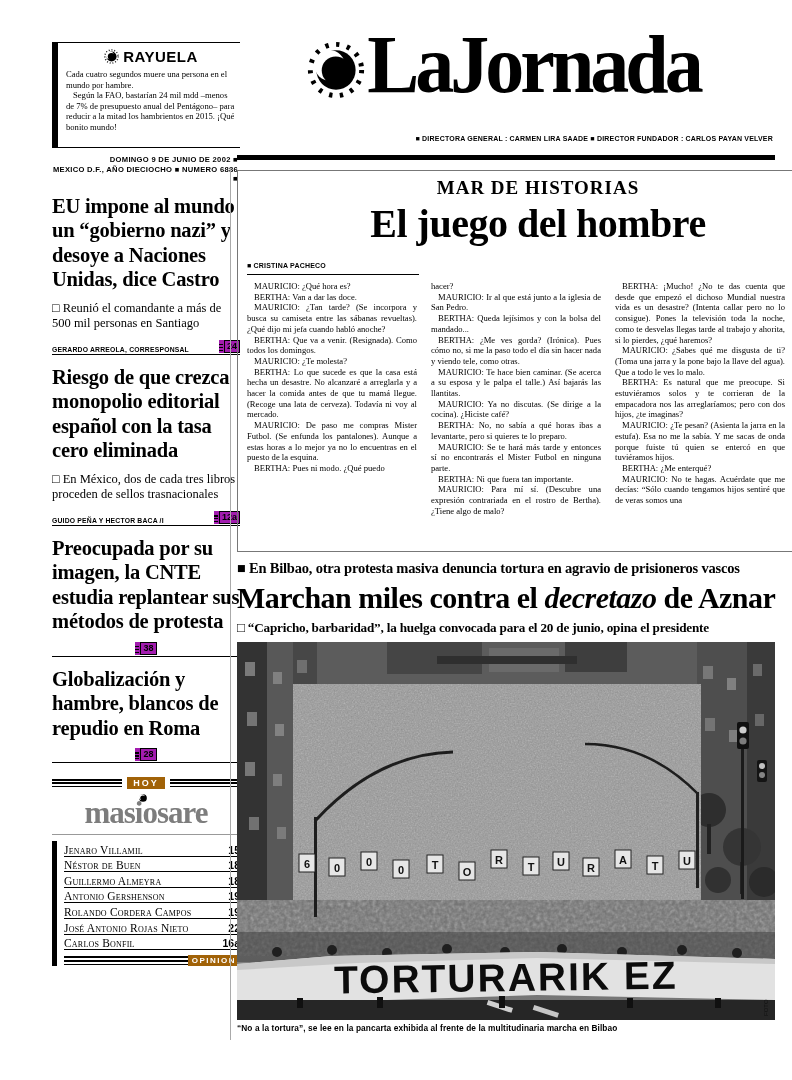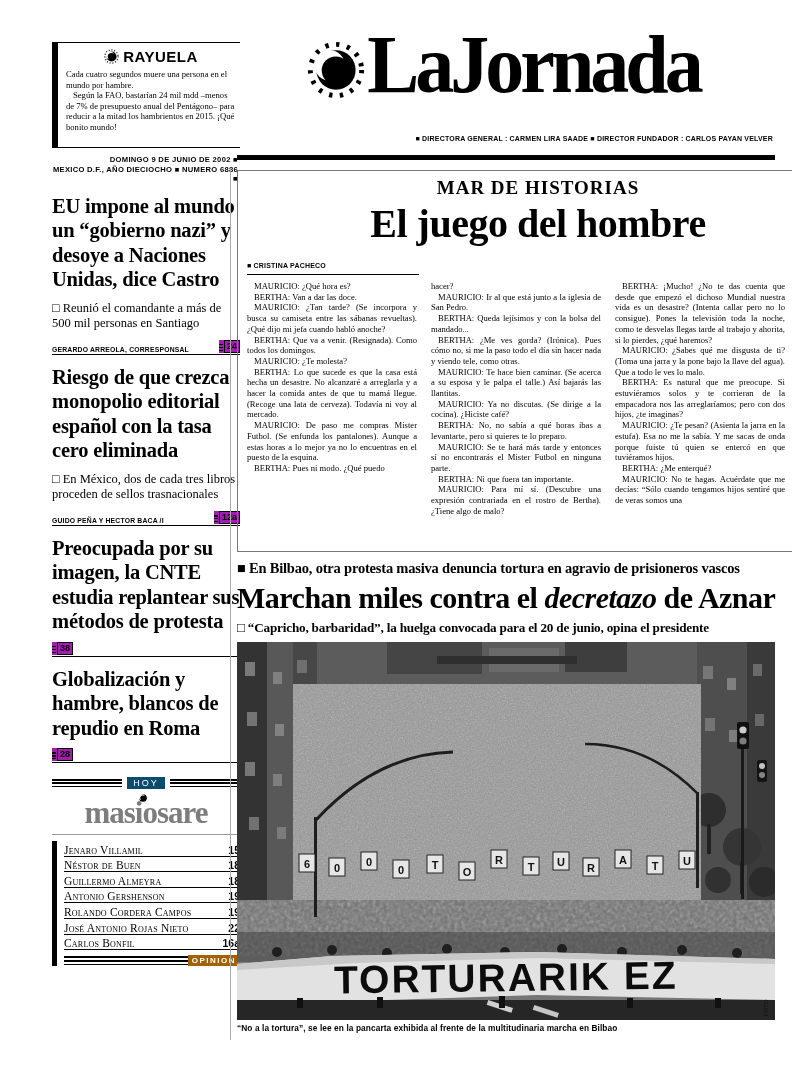--- a/index.html
+++ b/index.html
@@ -40,30 +40,30 @@
   .ray-body .p2 { text-indent:7px; }
 
   .dateline { margin:7px 2px 6px 0; text-align:right; font-size:7.6px; font-weight:bold; line-height:9.5px; letter-spacing:.3px; }
 
   .lstory { margin-top:10px; }
   .lhead  { font-size:20.5px; line-height:24.5px; letter-spacing:-.2px; }
   .ldeck  { margin-top:9px; font-size:12.5px; line-height:15px; }
   .lbyrow { margin-top:9px; border-bottom:1.5px solid #000; padding-bottom:1px;
             display:flex; align-items:flex-end; justify-content:space-between; }
   .lby    { font-size:6.8px; font-weight:bold; letter-spacing:.2px; }
-  .rulerow{ margin-top:8px; border-bottom:1px solid #000; display:flex; justify-content:flex-start; padding-bottom:1px; }
+  .rulerow{ margin-top:8px; border-bottom:1px solid #000; display:flex; justify-content:center; padding-bottom:1px; }
 
   .pagebox { display:inline-flex; align-items:flex-end; gap:1px; background:#a21caf; }
   .stack { width:4px; height:9px; background:repeating-linear-gradient(to bottom,#000 0 1.5px,transparent 1.5px 3px); }
   .pnum { border:1px solid #000; font-family:"Liberation Sans","DejaVu Sans",sans-serif;
           font-size:9px; font-weight:bold; padding:0 2px; line-height:11px; }
 
   .hoy { margin-top:14px; display:flex; align-items:center; gap:5px; }
   .hoy .lines { flex:1; height:8px; background:repeating-linear-gradient(to bottom,#000 0 1.6px,transparent 1.6px 3.4px); }
-  .hoy-label { background:#0c4a6e; color:#fff; font-size:9px; font-weight:normal; letter-spacing:2px; padding:0 6px; line-height:12px; }
+  .hoy-label { background:#a16207; color:#fff; font-size:9px; font-weight:bold; letter-spacing:2px; padding:0 6px; line-height:12px; }
 
   .masiosare { position:relative; text-align:center; padding:8px 0 6px; border-bottom:1px solid #999; }
   .masiosare .word { font-weight:bold; font-size:31px; letter-spacing:-1px; color:#7d7d7d;
                      text-shadow:0 0 1px #fff; line-height:1; }
   .masiosare .dot { position:absolute; top:4px; left:86px; width:10px; height:10px; }
 
   .semanal { position:relative; padding:2px 0 4px; border-bottom:1px solid #999; text-align:center; }
   .sem-brand { position:absolute; right:6px; top:1px; font-size:9.5px; font-weight:bold; color:#8a8a8a; }
   .sem-word { font-family:"Liberation Sans","DejaVu Sans",sans-serif; font-weight:bold;
               font-size:40px; letter-spacing:-2px; line-height:42px; padding-top:6px; }

